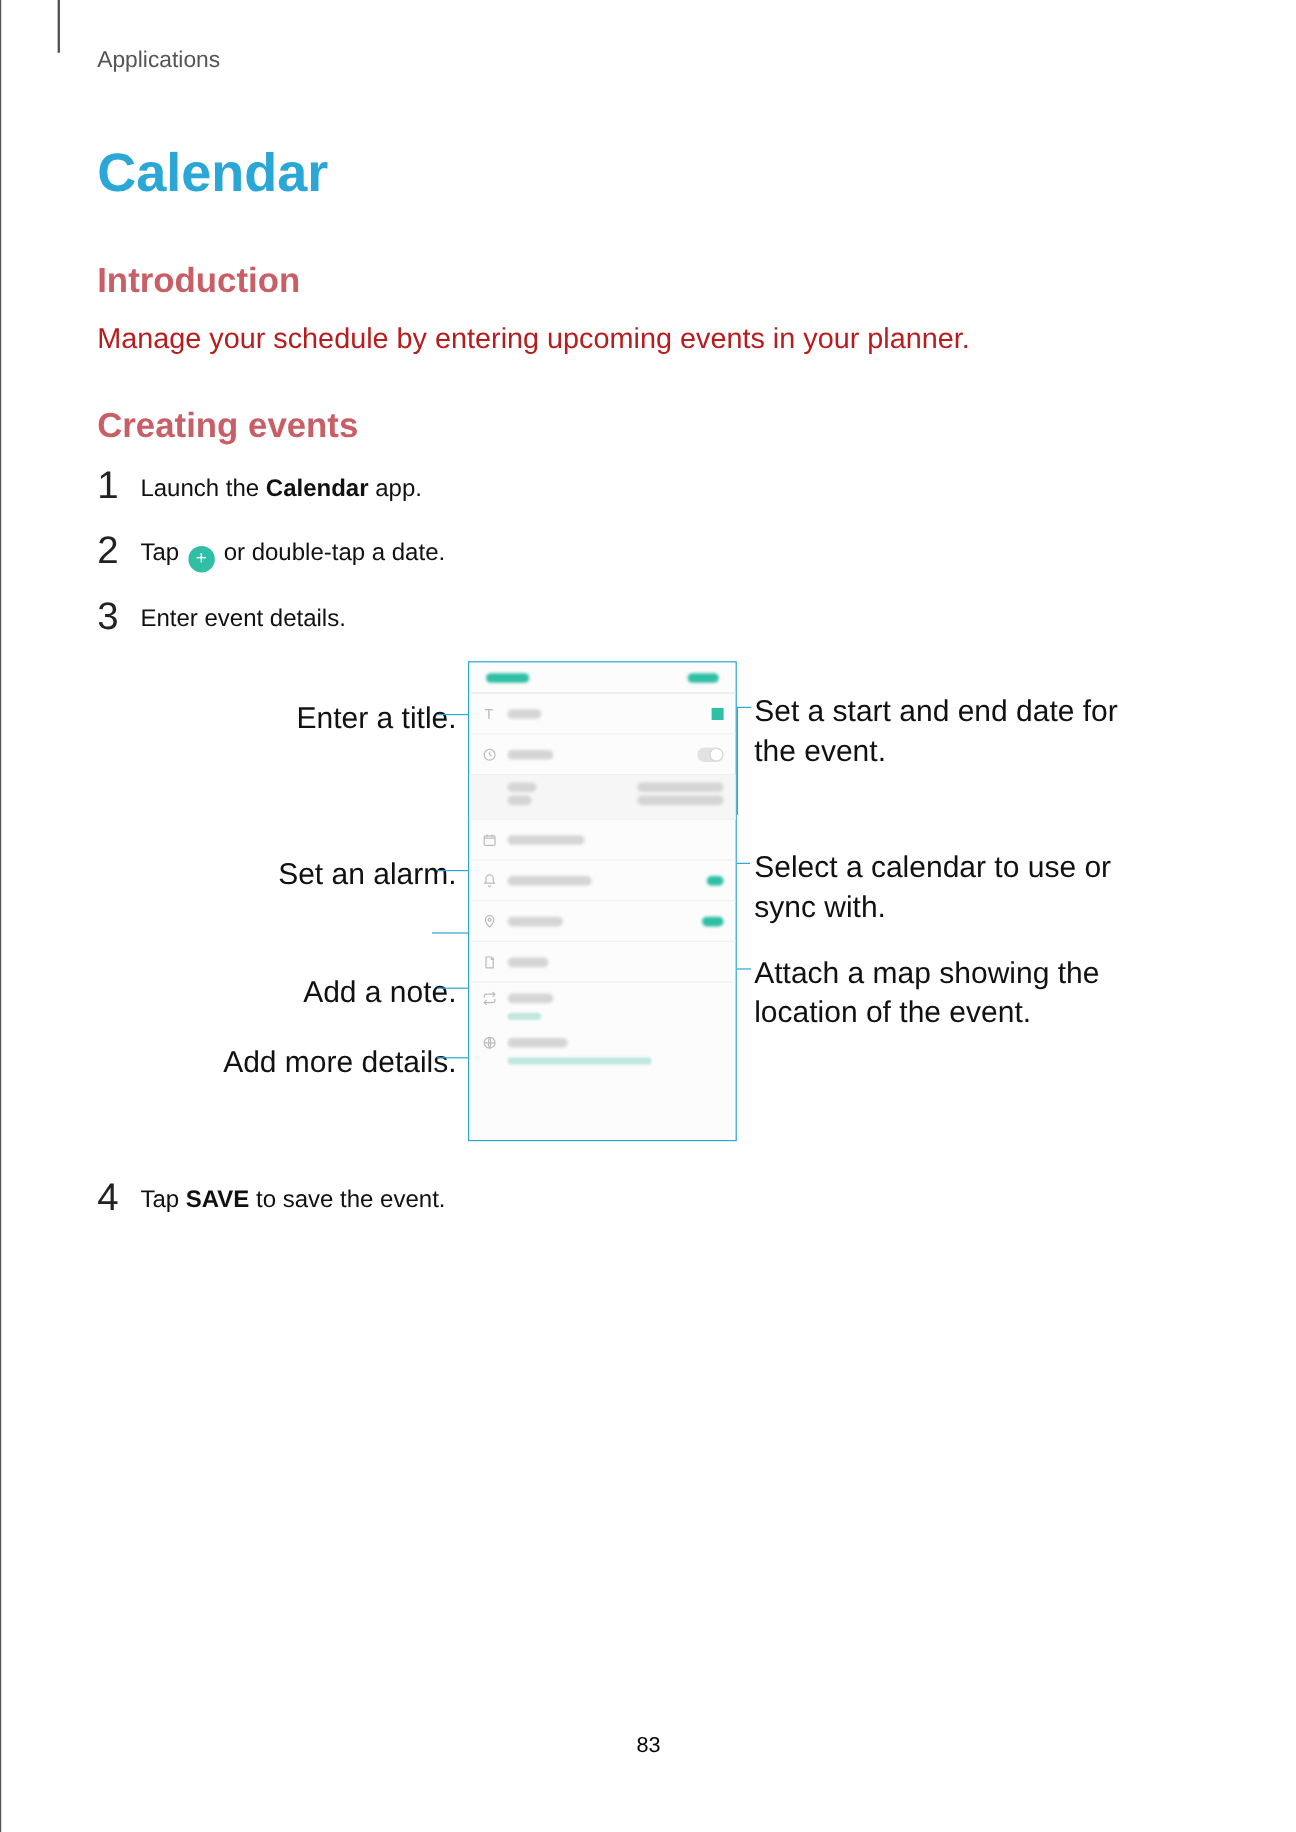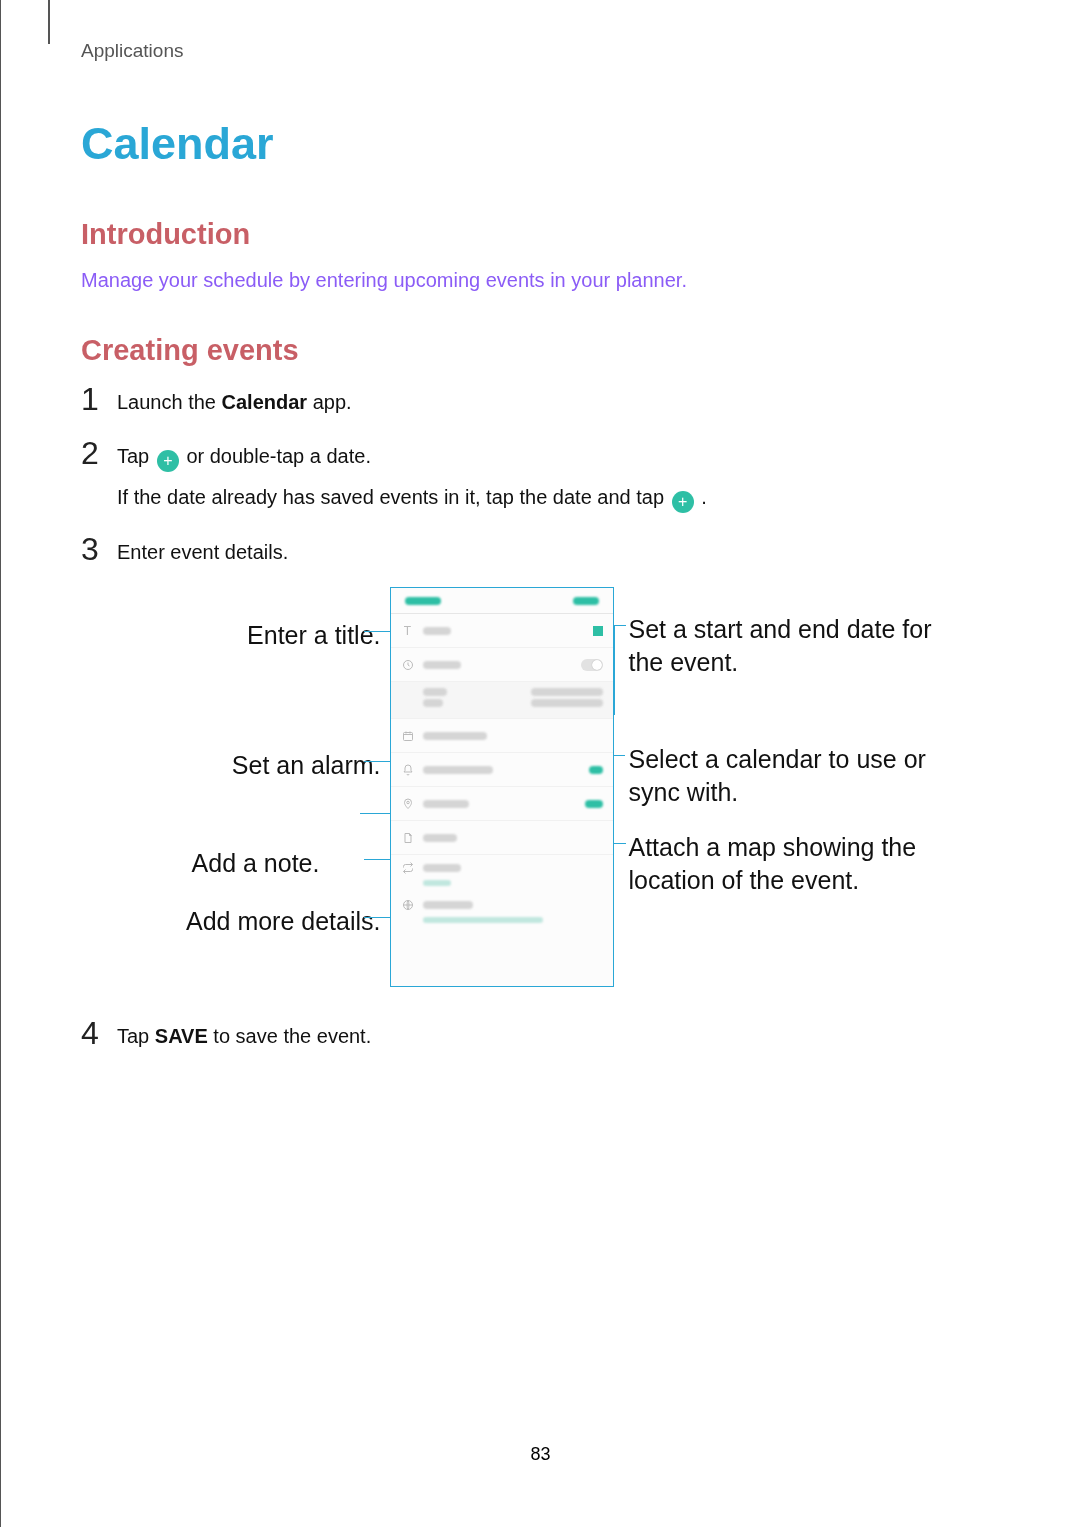--- a/index.html
+++ b/index.html
@@ -31,22 +31,22 @@
     font-weight: 700;
     margin-bottom: 48px;
   }
   h2.subsection {
     color: #c85f66;
     font-size: 29px;
     font-weight: 700;
     margin-bottom: 16px;
   }
   p.body {
-    font-size: 20px;
-    color: #8b5cf6;
+    font-size: 24px;
+    color: #b91c1c;
     margin-bottom: 40px;
     line-height: 1.35;
   }
   .steps { margin-top: 10px; }
   .step {
     display: flex;
     align-items: flex-start;
     margin-bottom: 20px;
   }
   .step-num {
@@ -211,38 +211,33 @@
     </div>
 
     <div class="step">
       <div class="step-num">2</div>
       <div class="step-body">
         <div>
           <span>Tap </span>
           <span class="plus-badge">+</span>
           <span> or double-tap a date.</span>
         </div>
-        <div class="line2">
-          <span>If the date already has saved events in it, tap the date and tap </span>
-          <span class="plus-badge">+</span>
-          <span>.</span>
-        </div>
       </div>
     </div>
 
     <div class="step">
       <div class="step-num">3</div>
       <div class="step-body">Enter event details.</div>
     </div>
 
     <div class="diagram">
 
       <div class="callout-left" style="right:590px; top:32px; width:250px;">Enter a title.</div>
       <div class="callout-left" style="right:590px; top:162px; width:250px;">Set an alarm.</div>
-      <div class="callout-left" style="right:590px; top:260px; width:250px;text-align:center;">Add a note.</div>
+      <div class="callout-left" style="right:590px; top:260px; width:250px;">Add a note.</div>
       <div class="callout-left" style="right:590px; top:318px; width:250px;">Add more details.</div>
 
       <div class="callout-right" style="left:518px; top:26px; width:310px;">Set a start and end date for the event.</div>
       <div class="callout-right" style="left:518px; top:244px; width:310px;">Attach a map showing the location of the event.</div>
       <div class="callout-right" style="left:518px; top:156px; width:310px;">Select a calendar to use or sync with.</div>
 
       <div class="lead" style="left:253px; width:40px; top:44px;"></div>
       <div class="lead" style="left:253px; width:40px; top:174px;"></div>
       <div class="lead" style="left:249px; width:30px; top:226px;"></div>
       <div class="lead-v" style="left:279px; top:174px; height:66px;"></div>

